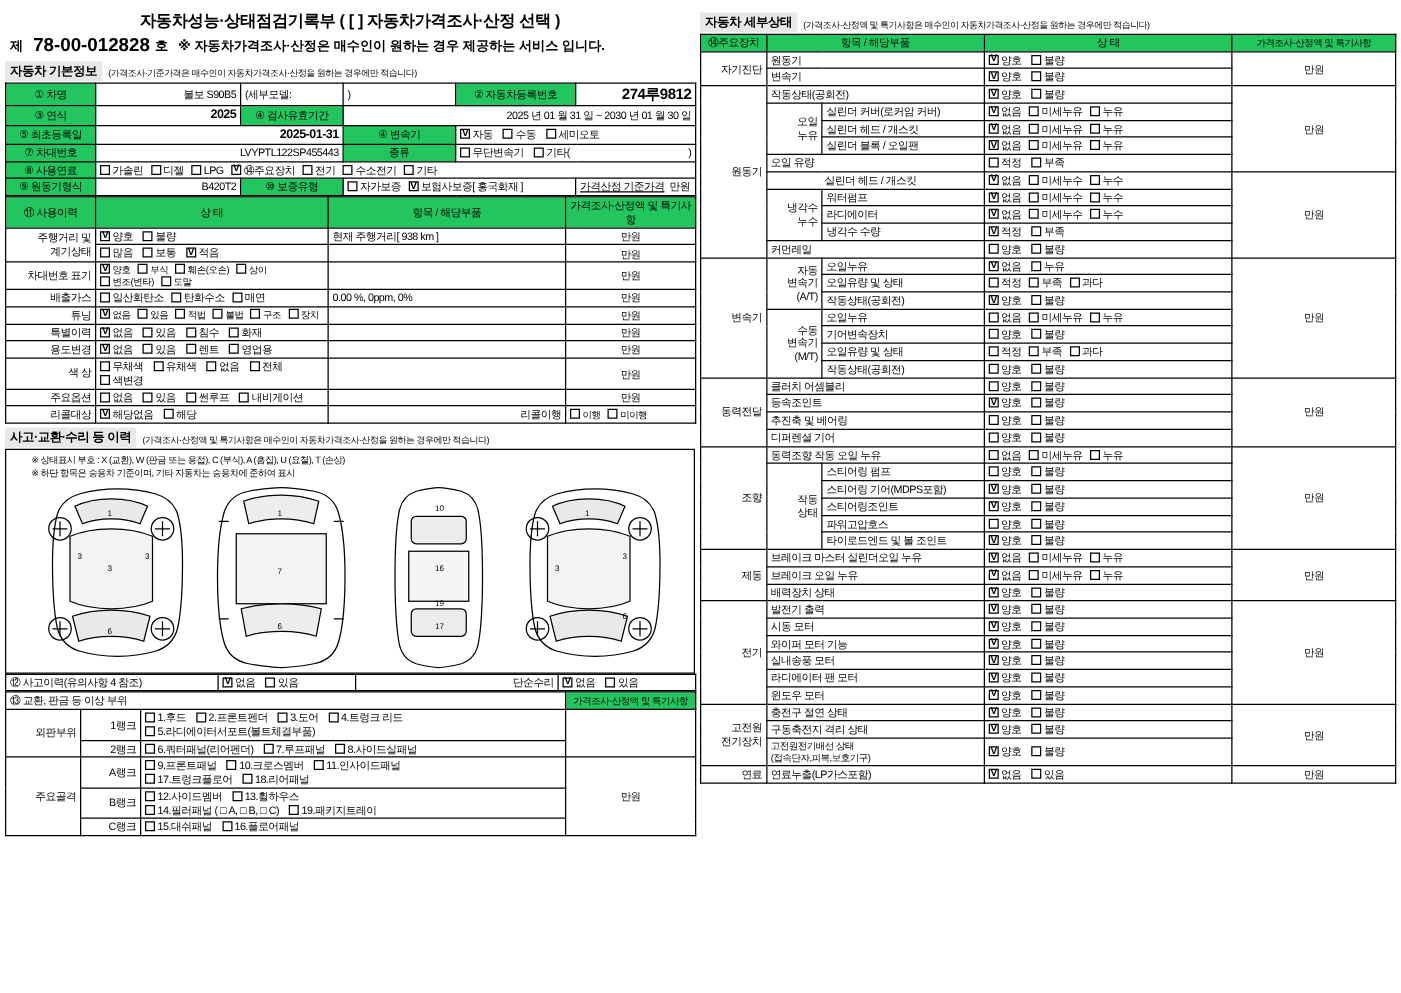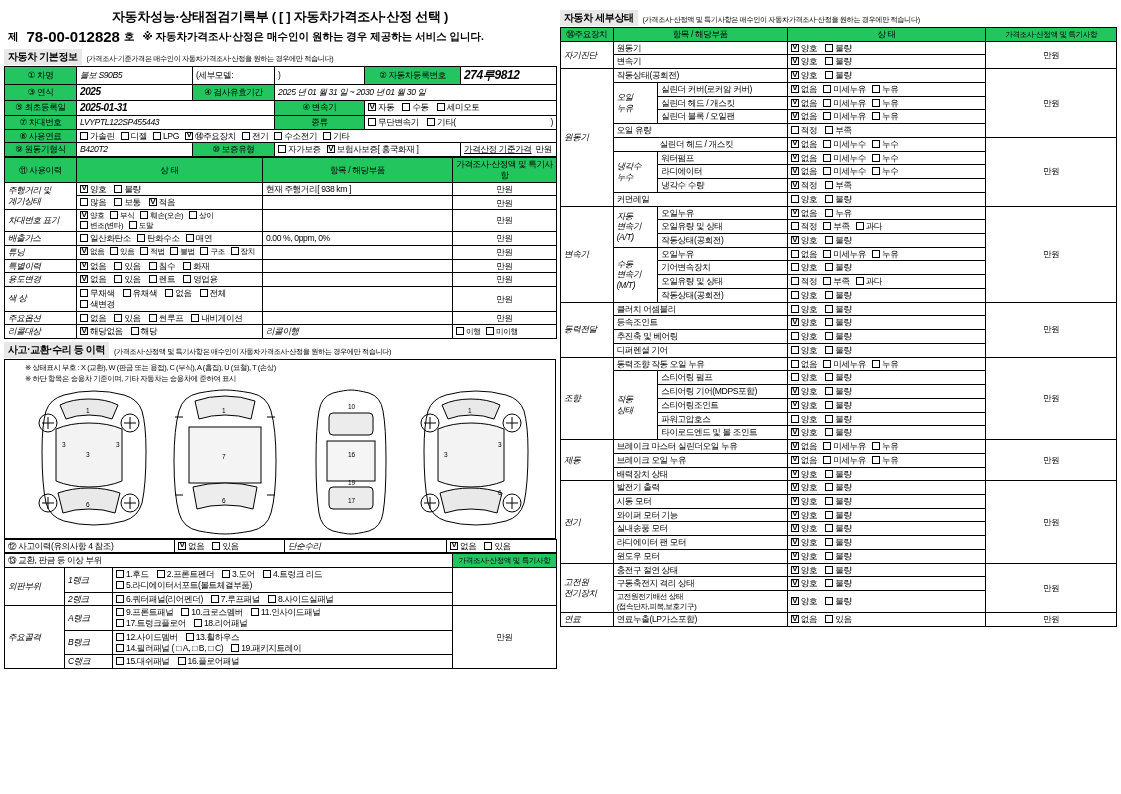--- a/index.html
+++ b/index.html
@@ -20,21 +20,21 @@
   .subttl .no { margin-right:4px; }
   .subttl .big { font-size:15px; }
 
   .secbar { display:flex; align-items:flex-end; gap:5px; margin:3px 0 1px; }
   .secbar .name { background:#e8e8e8; font-weight:bold; font-size:10px; padding:1px 4px; letter-spacing:-0.4px; }
   .secbar .hint { font-size:7.2px; letter-spacing:-0.4px; padding-bottom:1px; }
 
   table { border-collapse:collapse; width:100%; table-layout:fixed; }
   td, th { border:1px solid #000; padding:1px 3px; font-size:8.6px; letter-spacing:-0.4px;
            vertical-align:middle; line-height:1.25; }
-  .c  { text-align:left;font-style:italic; }
+  .c  { text-align:right; }
   .l  { text-align:left; }
   .hd { background:#22c55e; text-align:center; font-weight:normal; }
 
   
   .cb { display:inline-block; width:8px; height:8px; border:1px solid #000; margin-right:2px;
         vertical-align:-1px; position:relative; background:#fff; }
   .cb.on::after { content:"V"; position:absolute; left:0.5px; top:-2.5px; font-size:8px; font-weight:bold; }
   .ck { display:inline-block; margin-right:6px; white-space:nowrap; }
   .ck.tight { margin-right:4px; }
 

